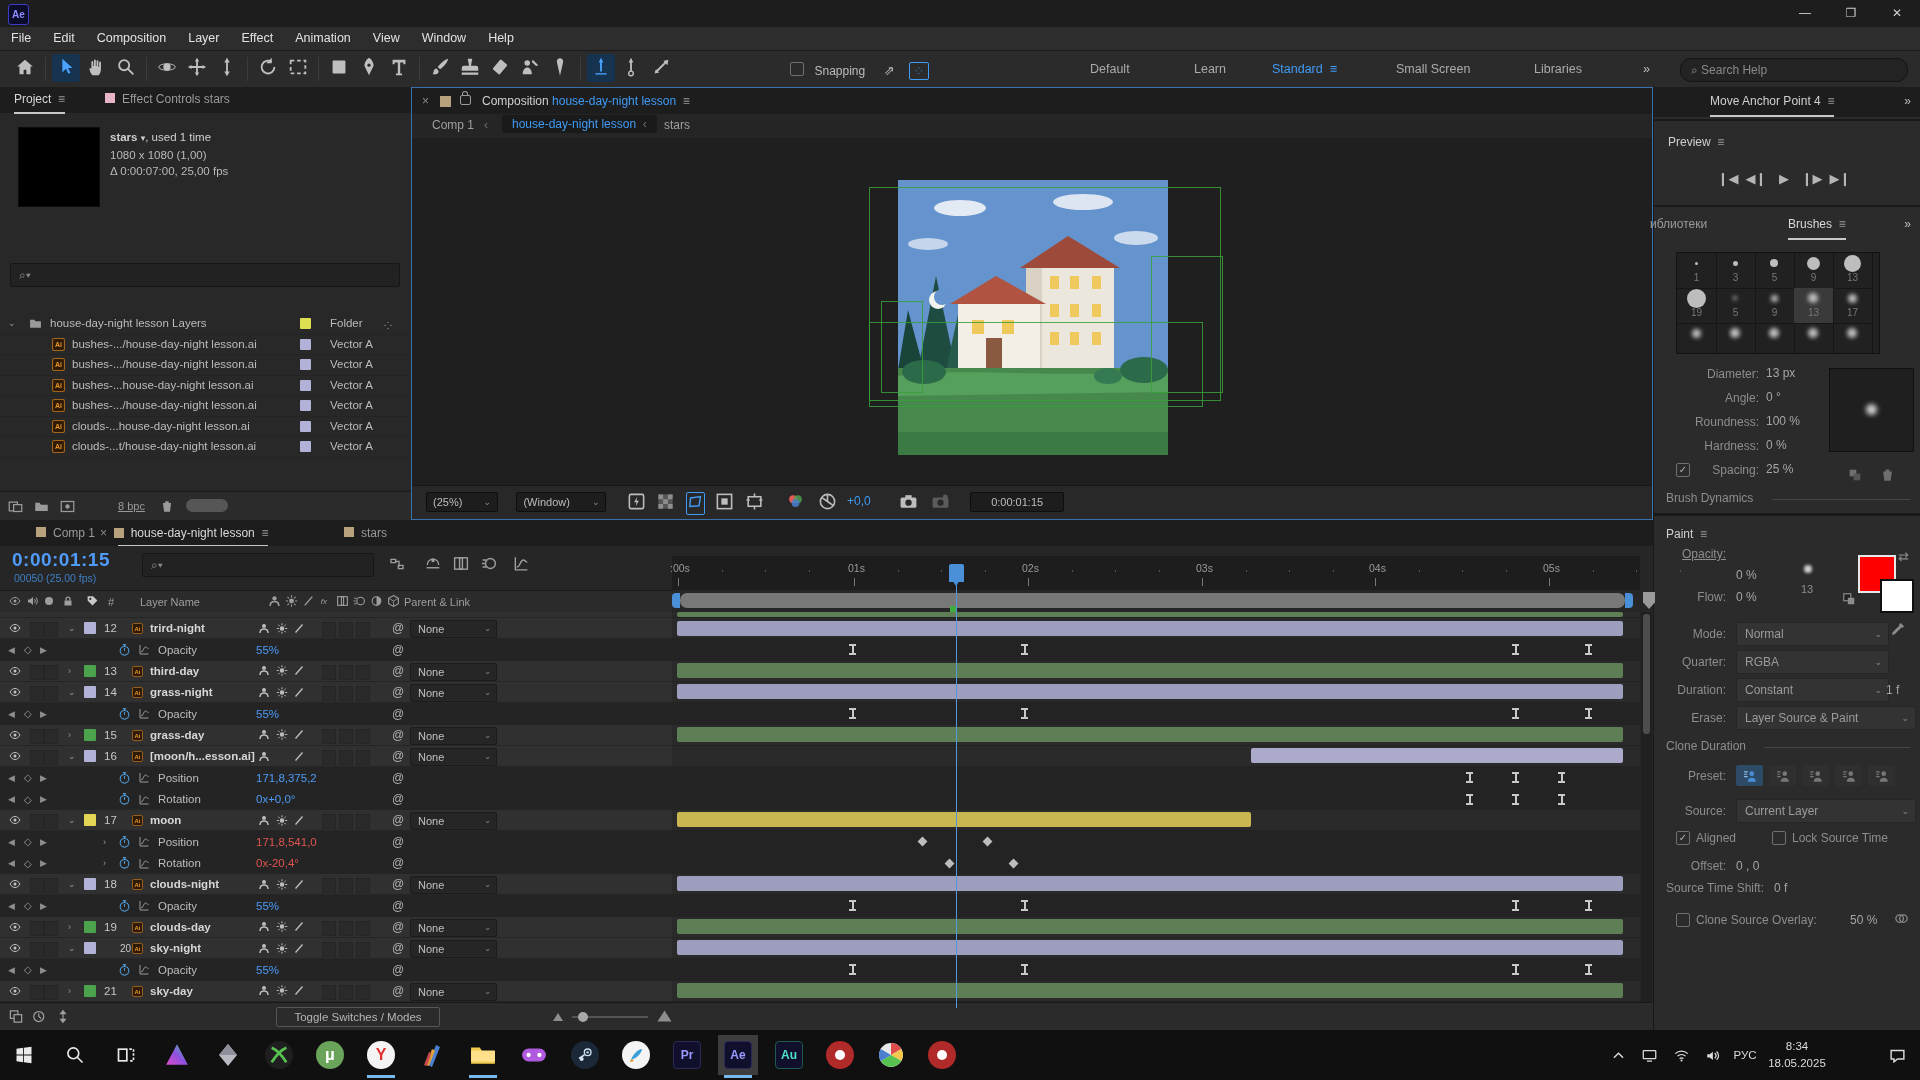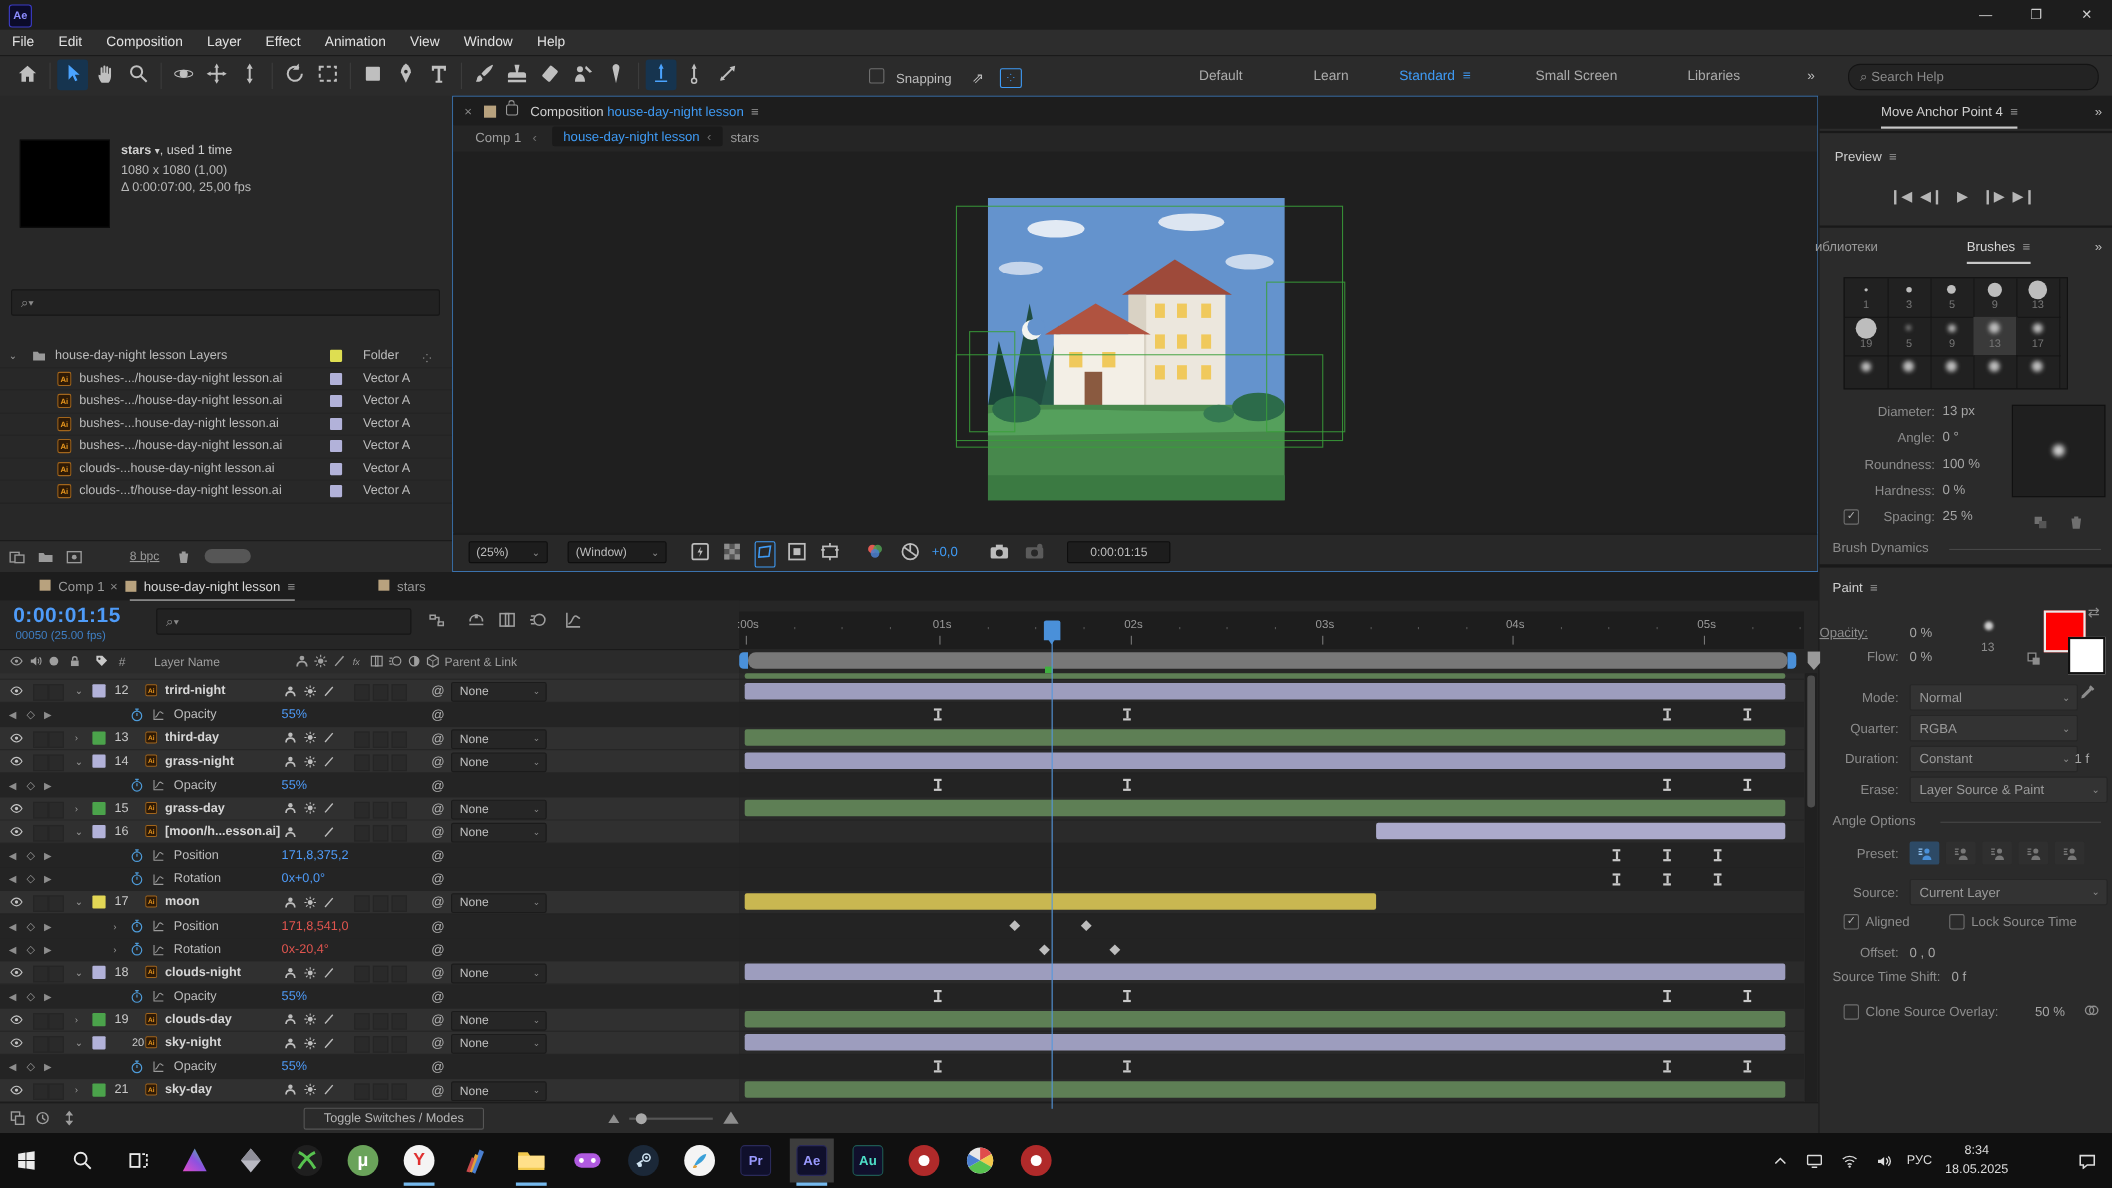--- a/index.html
+++ b/index.html
@@ -174,20 +174,24 @@
       <span class="ws" style="left:1534px">Libraries</span>
     </div>
   <span class="ws" style="left:1643px;color:#bdbdbd">»</span>
   <div id="help-search">
     <span style="margin-left:10px;">⌕</span>
     <span>Search Help</span>
   </div>
 </div>
 
 <div id="project">
+  <div class="ptab-bar">
+    <span style="position:absolute;left:14px;top:5px;color:#d8d8d8;border-bottom:2px solid #c8c8c8;padding-bottom:6px;"><span>Project</span>&nbsp;&nbsp;<span style="color:#9a9a9a">≡</span></span>
+    <span style="position:absolute;left:105px;top:5px;"><span style="display:inline-block;width:10px;height:10px;background:#e8b4c8;margin-right:7px;"></span><span>Effect Controls stars</span></span>
+  </div>
   <div id="proj-thumb"></div>
   <div class="pinfo" style="top:44px;color:#d0d0d0;"><b>stars</b> <span style="font-size:9px;">▾</span><span>, used 1 time</span></div>
   <div class="pinfo" style="top:62px;">1080 x 1080 (1,00)</div>
   <div class="pinfo" style="top:78px;">Δ 0:00:07:00, 25,00 fps</div>
   <div id="proj-search"><span style="color:#8a8a8a;font-size:12px;margin-left:8px;line-height:22px;">⌕▾</span></div>
   <div id="proj-rows">
       <div class="prow">
         <span style="position:absolute;left:8px;top:4px;color:#9a9a9a;font-size:9px;">⌄</span>
         <span style="position:absolute;left:28px;top:3px;"><svg width="15" height="13" viewBox="0 0 24 24">
             <path d="M2 5h8l2 3h10v12H2Z" fill="#9a9a9a"></path>
@@ -471,21 +475,21 @@
         <path d="M10 10h10v10H10Z" fill="#555"></path>
       </svg></span>
   <span style="position:absolute;left:226px;top:380px;"><svg width="15" height="15" viewBox="0 0 24 24">
         <path d="M5 7h14l-2 15H7Z M9 4h6v3H9Z" fill="#6f6f6f"></path>
       </svg></span>
   <div style="position:absolute;left:12px;top:404px;" class="rdim">Brush Dynamics</div>
   <div class="sline" style="left:118px;top:412px;width:138px;"></div>
   <div style="position:absolute;left:0;top:426px;width:267px;height:3px;background:#191919;"></div>
   <div style="position:absolute;left:12px;top:440px;" class="rtab"><span>Paint</span>&nbsp;&nbsp;<span style="color:#9a9a9a">≡</span></div>
   <div id="paint-body">
-      <span class="rdim" style="position:absolute;left:0px;top:481px;width:72px;display:inline-block;text-decoration:underline;">Opacity:</span>
+      <span class="rdim" style="position:absolute;left:0px;top:460px;width:72px;text-align:right;display:inline-block;text-decoration:underline;">Opacity:</span>
       <span class="rval" style="position:absolute;left:82px;top:481px;">0 %</span>
       <span class="rdim" style="position:absolute;left:0px;top:503px;width:72px;text-align:right;display:inline-block;">Flow:</span>
       <span class="rval" style="position:absolute;left:82px;top:503px;">0 %</span>
       <span style="position:absolute;left:150px;top:478px;width:8px;height:8px;border-radius:50%;background:#cfcfcf;filter:blur(1.5px);"></span>
       <span class="rdim" style="position:absolute;left:147px;top:496px;font-size:11px;">13</span>
       <span style="position:absolute;left:204px;top:468px;width:34px;height:34px;background:#fe0000;border:2px solid #e8e8e8;"></span>
       <span style="position:absolute;left:226px;top:492px;width:30px;height:30px;background:#ffffff;border:2px solid #101010;"></span>
       <span style="position:absolute;left:244px;top:462px;color:#8d8d8d;font-size:13px;">⇄</span>
       <span style="position:absolute;left:188px;top:505px;"><svg width="14" height="14" viewBox="0 0 24 24">
           <rect x="3" y="3" width="12" height="12" fill="#222" stroke="#8d8d8d" stroke-width="2"></rect>
@@ -497,21 +501,21 @@
           <path d="M3 21l1-4L15 6l3 3L7 20Z" fill="#8d8d8d"></path>
           <path d="M16 3l5 5-2.5 2.5-5-5Z" fill="#8d8d8d"></path>
         </svg></span>
       <span class="rdim" style="position:absolute;left:0px;top:568px;width:72px;text-align:right;display:inline-block;">Quarter:</span>
       <span class="rdrop" style="left:82px;top:563px;width:143px;">RGBA<span class="chev">⌄</span></span>
       <span class="rdim" style="position:absolute;left:0px;top:596px;width:72px;text-align:right;display:inline-block;">Duration:</span>
       <span class="rdrop" style="left:82px;top:591px;width:143px;">Constant<span class="chev">⌄</span></span>
       <span class="rval" style="position:absolute;left:232px;top:596px;">1  f</span>
       <span class="rdim" style="position:absolute;left:0px;top:624px;width:72px;text-align:right;display:inline-block;">Erase:</span>
       <span class="rdrop" style="left:82px;top:619px;width:170px;">Layer Source &amp; Paint<span class="chev">⌄</span></span>
-      <span class="rdim" style="position:absolute;left:12px;top:652px;">Angle Options</span>
+      <span class="rdim" style="position:absolute;left:12px;top:652px;">Clone Duration</span>
       <span class="sline" style="left:110px;top:660px;width:146px;"></span>
       <span class="rdim" style="position:absolute;left:0px;top:682px;width:72px;text-align:right;display:inline-block;">Preset:</span>
       <span style="position:absolute;left:82px;top:678px;width:27px;height:21px;border-radius:2px;background:#2d4a66;display:flex;align-items:center;justify-content:center;">
      <svg width="16" height="14" viewBox="0 0 24 24">
           <path d="M2 5h6M2 9h5M2 13h6" stroke="#8fc1f2" stroke-width="2"></path>
           <circle cx="15" cy="8" r="4" fill="#4a90d9"></circle>
           <path d="M8 22c0-4.5 3-7 7-7s7 2.5 7 7Z" fill="#4a90d9"></path>
         </svg>
       </span>
       <span style="position:absolute;left:115px;top:678px;width:27px;height:21px;border-radius:2px;background:#2f2f2f;display:flex;align-items:center;justify-content:center;">

